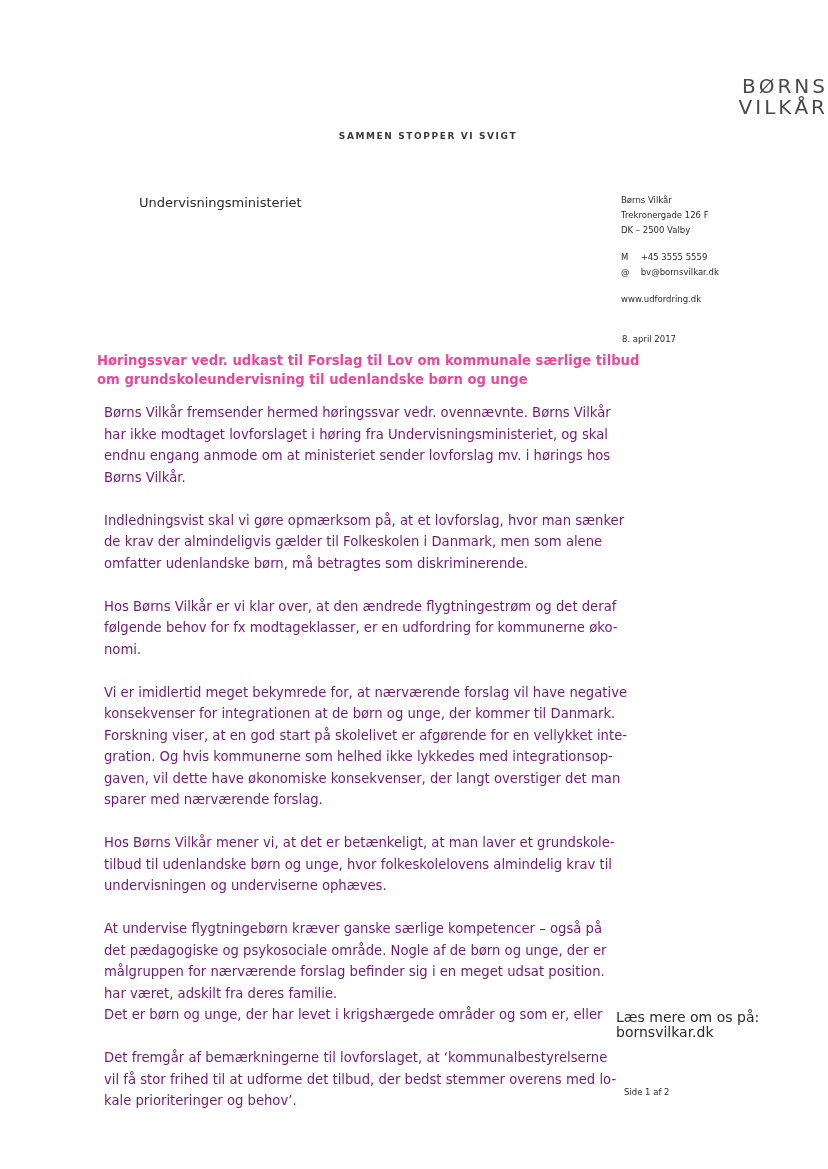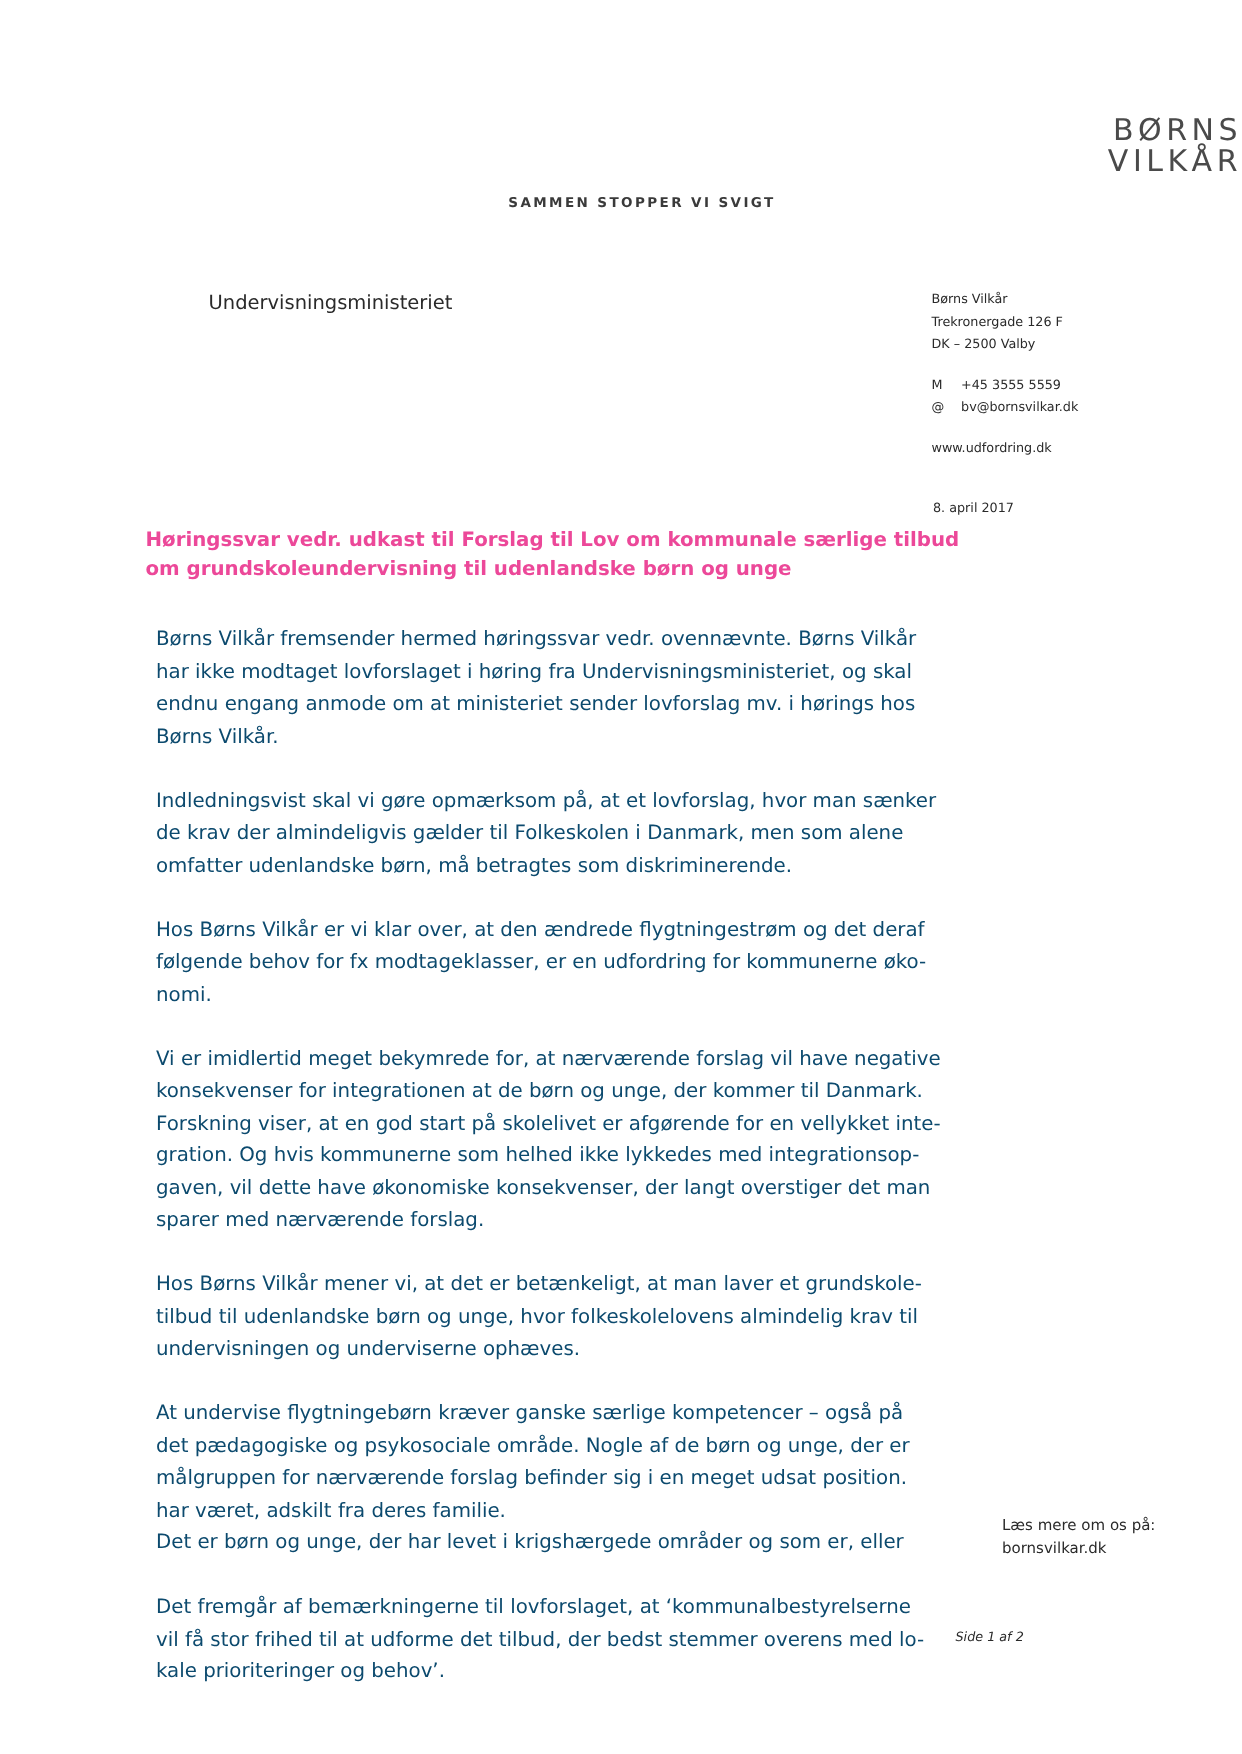--- a/index.html
+++ b/index.html
@@ -76,45 +76,44 @@
       top: 351px;
       width: 540px;
       font-size: 13.2px;
       font-weight: bold;
       line-height: 19px;
       color: #ec4899;
     }
     .body-text {
       position: absolute;
       left: 104px;
-      top: 416px;
+      top: 402px;
       width: 520px;
       font-size: 13.2px;
       line-height: 21.5px;
-      color: #0c4a6e;
+      color: #701a75;
     }
     .body-text p {
       margin: 0 0 21.5px 0;
     }
     .para-line { display: block; white-space: nowrap; }
     .sidebar-note {
       position: absolute;
-      left: 668px;
+      left: 616px;
       top: 1010px;
-      font-size: 10px;
+      font-size: 14px;
       line-height: 15px;
       color: #2a2a2a;
     }
     .page-num {
       position: absolute;
-      left: 637px;
+      left: 624px;
       top: 1087px;
       font-size: 8.5px;
       color: #2a2a2a;
-      font-style: italic;
     }
   </style>
 </head>
 <body>
 
 <div class="logo">
   <span class="logo-line">BØRNS</span>
   <span class="logo-line">VILKÅR</span>
 </div>
 <div class="tagline">SAMMEN STOPPER VI SVIGT</div>

